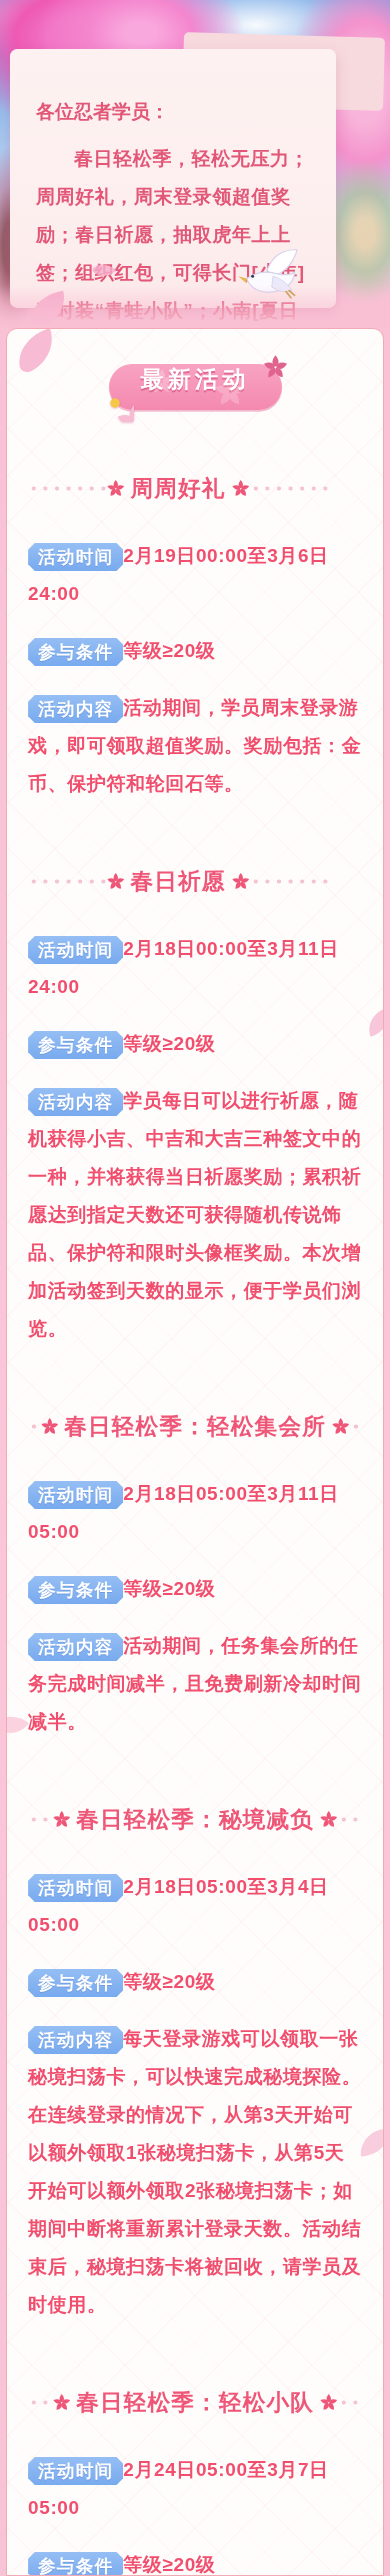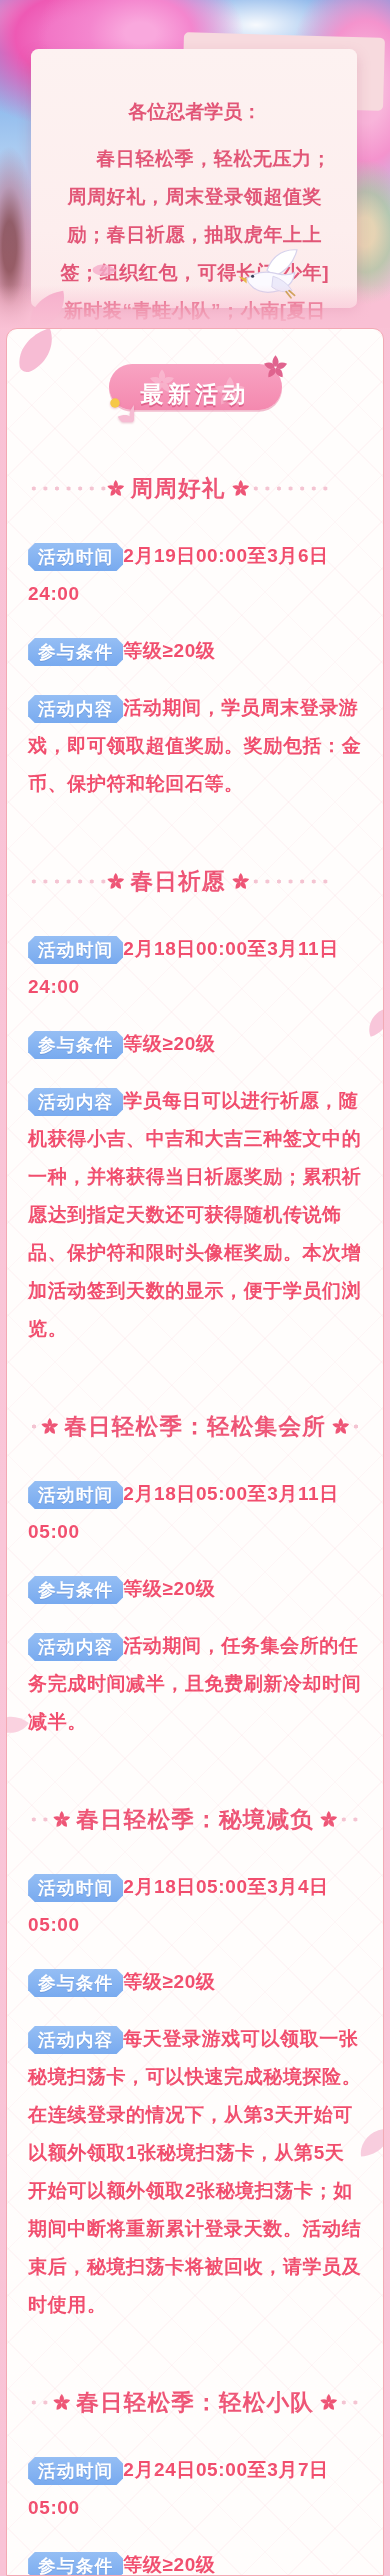--- a/index.html
+++ b/index.html
@@ -15,42 +15,42 @@
   .cloud{position:absolute;border-radius:50%;background:radial-gradient(closest-side,rgba(255,255,255,.95),rgba(255,255,255,0));}
   .c1{left:128px;top:-24.4px;width:256px;height:98px;}
   .c2{left:-49px;top:-18.3px;width:159px;height:73px;}
   .blossom{position:absolute;border-radius:50%;}
   .b1{left:-55px;top:-55px;width:256px;height:183px;background:radial-gradient(closest-side,#f172c4 20%,#ee59b4 45%,rgba(238,89,180,0));}
   .b2{left:37px;top:-37px;width:207px;height:140px;background:radial-gradient(closest-side,#f9a8dd 15%,#f486ce 50%,rgba(244,134,206,0));}
   .b3{right:-55px;top:-37px;width:159px;height:256px;background:radial-gradient(closest-side,#f8b4da 25%,#f493cd 55%,rgba(244,147,205,0));}
   .b4{right:-24.4px;top:159px;width:98px;height:146px;background:radial-gradient(closest-side,rgba(232,215,168,.8) 20%,rgba(159,201,143,.6) 55%,rgba(159,201,143,0));}
   .b5{left:-18.3px;top:146px;width:55px;height:201px;background:radial-gradient(closest-side,rgba(122,59,63,.75) 25%,rgba(170,90,110,.4) 60%,rgba(170,90,110,0));}
   .letter-back{position:absolute;left:183px;top:35px;width:201px;height:73px;background:#f7dade;transform:rotate(1.6deg);border-radius:4.9px;}
-  .letter{position:absolute;left:31px;top:49px;width:326px;height:259px;border-radius:7.3px;
+  .letter{position:absolute;left:10px;top:49px;width:326px;height:259px;border-radius:7.3px;
     background:linear-gradient(180deg,#fdf2f1 0%,#fdeeee 70%,#fce9ea 100%);
-    box-shadow:0 6.1px 13.4px rgba(190,90,130,.28);text-align:center;}
+    box-shadow:0 6.1px 13.4px rgba(190,90,130,.28);}
   .letter-inner{padding:50px 24.4px 0 26px;}
   .salutation{font-size:19px;font-weight:700;color:#e25677;}
   .letter-body{margin:14.6px 0 0;font-size:19px;line-height:38px;text-indent:2em;font-weight:700;color:#e25677;letter-spacing:0.6px;}
   .hero-fade{position:absolute;left:0;bottom:0;width:100%;height:43px;background:linear-gradient(180deg,rgba(249,192,212,0),#f9c0d4);}
   .petal{position:absolute;color:#f6aecb;}
   .p1{left:24.4px;top:293px;width:49px;height:34px;transform:rotate(-30deg);}
   .p2{left:92px;top:262px;width:24.4px;height:17px;transform:rotate(20deg);opacity:.8;}
   .dove{position:absolute;left:231px;top:239px;width:72px;height:78px;}
   
   .card{position:relative;margin:0 6.1px;width:378px;height:2248px;box-sizing:border-box;
     border:1.8px solid #f3a9b4;border-radius:11px 11px 0 0;background:#fffdfc;
     overflow:hidden;padding:0 21px;}
   .card::before{content:"";position:absolute;inset:0;pointer-events:none;
     background:
       repeating-linear-gradient(45deg,rgba(244,180,195,.10) 0 1.2px,transparent 1.2px 33px),
       repeating-linear-gradient(-45deg,rgba(244,180,195,.10) 0 1.2px,transparent 1.2px 33px);}
   .banner{position:relative;width:173px;height:46px;margin:35px auto 12px;border-radius:26px;
     background:linear-gradient(180deg,#f8a3c2 0%,#f489af 100%);
-    display:flex;align-items:flex-end;justify-content:center;box-shadow:0 1.8px 0 rgba(224,110,150,.45);}
+    display:flex;align-items:flex-start;justify-content:center;box-shadow:0 1.8px 0 rgba(224,110,150,.45);}
   .banner-title{font-size:23px;font-weight:700;color:#fff;letter-spacing:4.3px;
     text-shadow:0 1.8px 0.6px rgba(213,75,120,.65);}
   .flower{display:inline-block;}
   .banner .fl-left{position:absolute;left:-12.2px;bottom:-12.2px;width:38px;height:38px;color:#f6bcd3;filter:drop-shadow(0 1.2px 1.2px rgba(200,90,130,.4));}
   .banner .fl-right{position:absolute;right:-7.3px;top:-9.8px;width:27px;height:27px;color:#e0638e;}
   .banner .fl-ghost1{position:absolute;left:39px;top:3.7px;width:28px;height:28px;color:#fff;opacity:.25;}
   .banner .fl-ghost2{position:absolute;right:35px;bottom:1.2px;width:34px;height:34px;color:#fff;opacity:.22;}
   
   .sec-h{display:flex;align-items:center;margin-top:63px;}
   .dots{flex:1 1 0;max-width:78px;min-width:0;height:4.9px;

